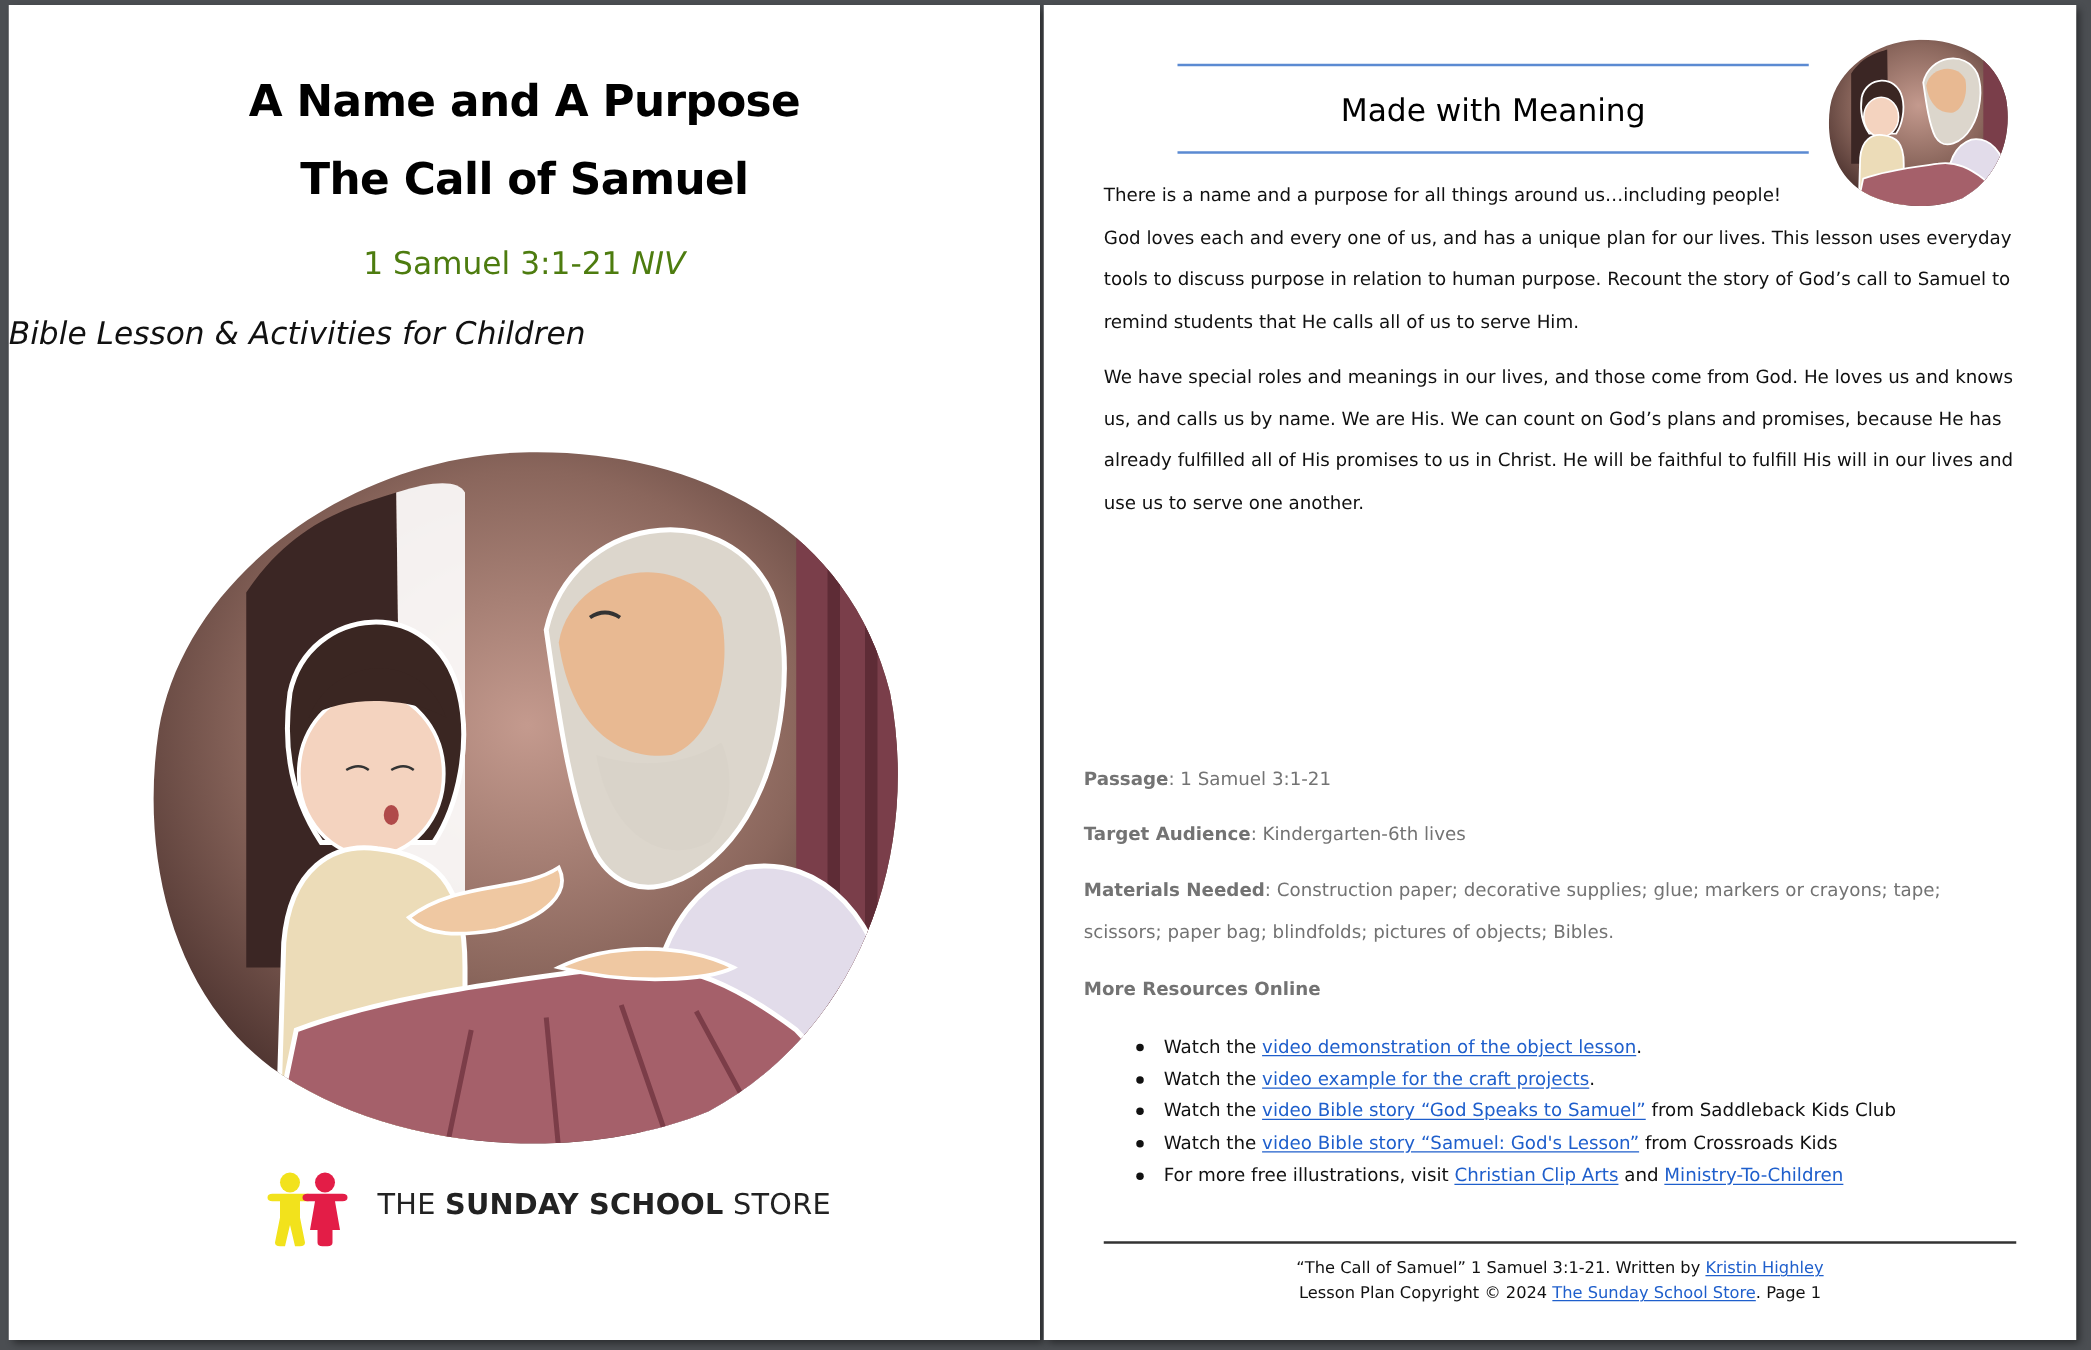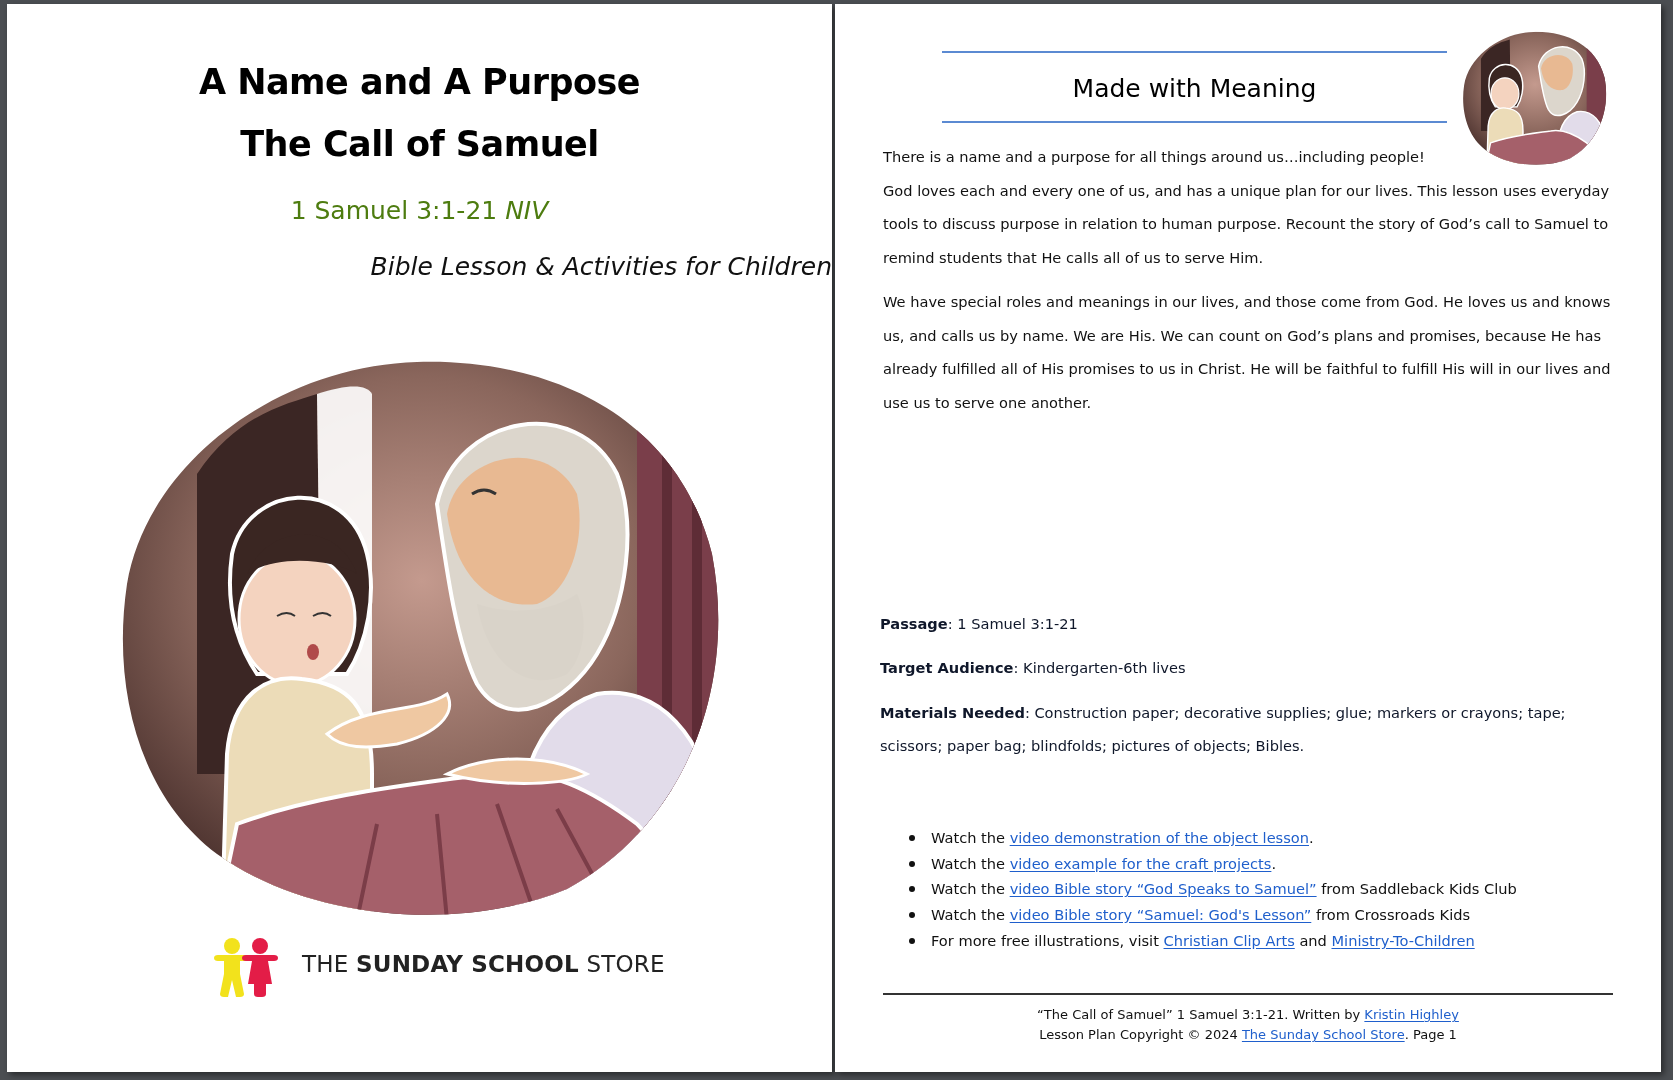--- a/index.html
+++ b/index.html
@@ -24,21 +24,21 @@
     font-size:35px; letter-spacing:-0.5px; color:#000000;
   }
   #title-1 { top:58px; }
   #title-2 { top:120px; }
   #scripture-ref {
     position:absolute; left:0; width:100%; top:192px; text-align:center;
     font-family:"DejaVu Sans", sans-serif; font-size:25px; color:#4d7c0f;
   }
   #scripture-ref .ver { font-style:italic; }
   #cover-subtitle {
-    position:absolute; left:0; width:100%; top:248px; text-align:right;
+    position:absolute; left:0; width:100%; top:248px; text-align:left;
     font-family:"DejaVu Sans", sans-serif; font-style:italic; font-size:25px; color:#111;
   }
   #cover-illustration { position:absolute; left:110px; top:350px; width:610px; height:566px; }
 
   #store-logo { position:absolute; left:203px; top:930px; height:64px; width:440px; }
   #store-logo .figures { position:absolute; left:0; top:0; width:80px; height:64px; }
   #store-logo .logo-text {
     position:absolute; left:92px; top:17px; white-space:nowrap;
     font-family:"DejaVu Sans", sans-serif; font-size:23px; color:#222; letter-spacing:0.2px;
   }
@@ -57,22 +57,22 @@
   .body-text {
     position:absolute; left:48px; width:740px;
     font-family:"DejaVu Sans", sans-serif; font-size:14.6px; color:#111;
     line-height:33.5px;
   }
   #intro-para-1 { top:136px; }
   #intro-para-2 { top:281px; }
   .body-text p { margin:0; }
 
   .meta-line {
-    position:absolute; left:45px; width:740px;
-    font-family:"DejaVu Sans", sans-serif; font-size:14.6px; color:#0f172a; line-height:33px;
+    position:absolute; left:32px; width:740px;
+    font-family:"DejaVu Sans", sans-serif; font-size:14.6px; color:#737373; line-height:33px;
   }
   .meta-line b { font-weight:bold; }
   #meta-passage { top:603px; }
   #meta-audience { top:647px; }
   #meta-materials { top:692px; }
   #meta-resources { top:771px; font-weight:bold; }
 
   #resource-list { position:absolute; left:48px; top:821px; width:760px; margin:0; padding:0; list-style:none; }
   #resource-list li {
     position:relative; padding-left:48px; height:25.7px; line-height:25.7px;
@@ -192,20 +192,21 @@
 
   <div class="meta-line" id="meta-passage">
     <b>Passage</b><span>: 1 Samuel 3:1-21</span>
   </div>
   <div class="meta-line" id="meta-audience">
     <b>Target Audience</b><span>: Kindergarten-6th lives</span>
   </div>
   <div class="meta-line" id="meta-materials">
     <b>Materials Needed</b><span>: Construction paper; decorative supplies; glue; markers or crayons; tape; scissors; paper bag; blindfolds; pictures of objects; Bibles.</span>
   </div>
+  <div class="meta-line" id="meta-resources">More Resources Online</div>
 
   <ul id="resource-list">
     <li>
       <span class="dot"></span>
       <span>Watch the </span><a class="link">video demonstration of the object lesson</a><span>.</span>
     </li>
     <li>
       <span class="dot"></span>
       <span>Watch the </span><a class="link">video example for the craft projects</a><span>.</span>
     </li>

